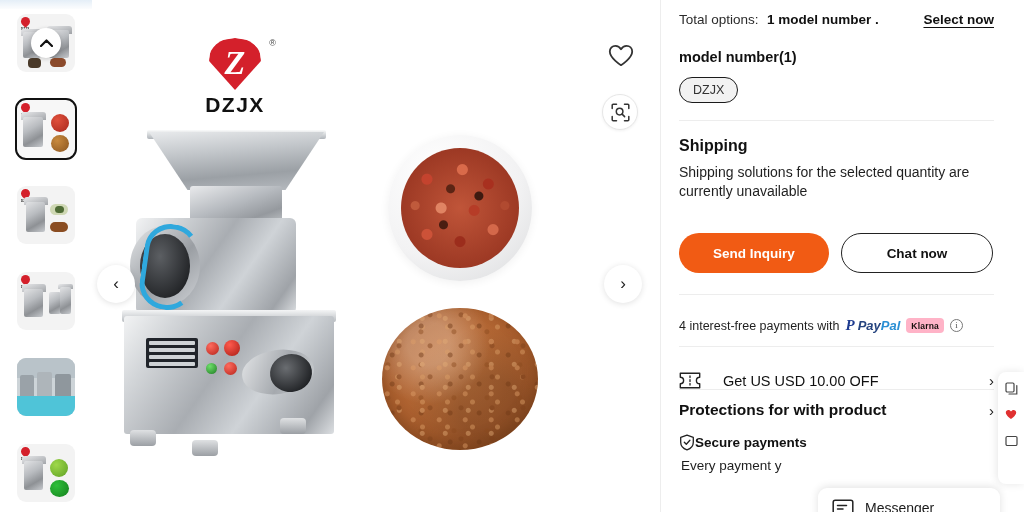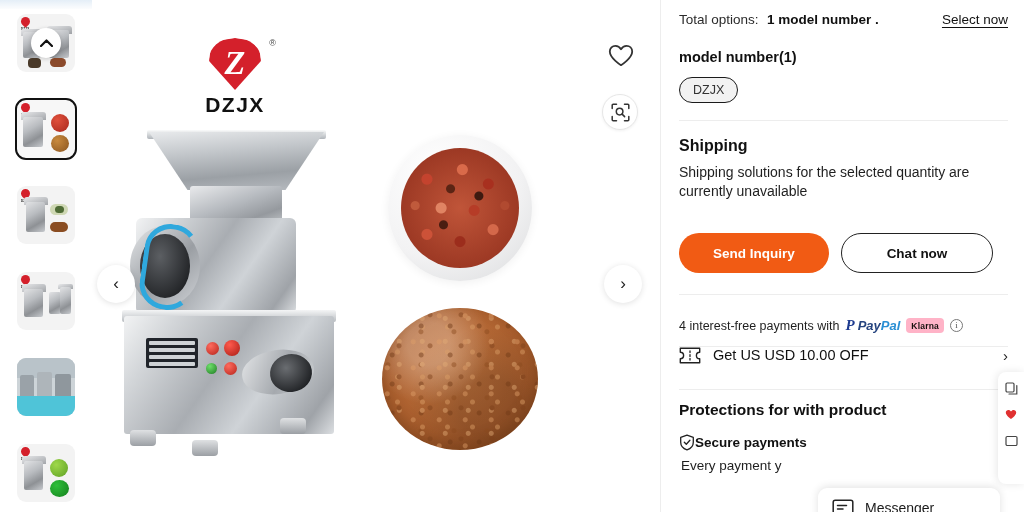--- a/index.html
+++ b/index.html
@@ -251,32 +251,32 @@
       radial-gradient(circle at 35% 62%, #6f3916 0 2px, transparent 3px),
       radial-gradient(circle at 62% 76%, #dda169 0 2px, transparent 3px),
       radial-gradient(circle at 18% 72%, #8a4a1e 0 2px, transparent 3px);
     background-size: 26px 26px, 31px 31px, 23px 23px, 29px 29px, 25px 25px, 33px 33px;
   }
 
   
   .divider-v { position:absolute; left:660px; top:0; width:1px; height:512px; background:#ededed; }
   .right-panel {
     position:absolute; left:661px; top:0; width:363px; height:452px;
-    background:#fff; padding: 0 16px 0 18px;
+    background:#fff; padding: 0 30px 0 18px;
   }
   .rp-inner { position:relative; width:100%; }
 
   .row-total {
     display:flex; align-items:baseline; justify-content:space-between;
     padding-top:10px;
   }
   .row-total .lbl { font-size:13.5px; color:#2b2b2b; }
   .row-total .val { font-size:13.5px; color:#111; font-weight:700; margin-left:4px; }
   .select-now {
-    font-size:13.5px; color:#111; font-weight:400;
+    font-size:13.5px; color:#111; font-weight:700;
     text-decoration:underline; text-underline-offset:3px; cursor:pointer;
   }
 
   .model-title { margin-top:21px; font-size:14.5px; font-weight:700; color:#111; }
   .chip {
     display:inline-block; margin-top:12px;
     padding:5px 13px; border:1px solid #1b1b1b; border-radius:16px;
     background:#f2f2f2; font-size:12.5px; color:#333; cursor:pointer;
   }
 
@@ -309,21 +309,21 @@
     background:#ffb3c7; color:#17120f; font-size:8.5px; font-weight:800;
     padding:2.5px 5px; border-radius:4px; letter-spacing:.2px;
   }
   .info-circ {
     width:13px; height:13px; border-radius:50%; border:1px solid #777; color:#555;
     font-size:9px; display:flex; align-items:center; justify-content:center; line-height:1;
     font-family:"Liberation Serif", serif;
   }
 
   .list-row {
-    display:flex; align-items:flex-start; gap:12px; height:42px; cursor:pointer;
+    display:flex; align-items:flex-end; gap:22px; height:42px; cursor:pointer;
   }
   .list-row .txt { flex:1; font-size:14.5px; color:#111; }
   .chev { font-size:15px; color:#222; }
 
   .prot-title { font-size:15.5px; font-weight:700; color:#111; }
   .prot-row { display:flex; align-items:center; justify-content:space-between; height:40px; cursor:pointer; }
   .secure { display:flex; align-items:center; gap:0; margin-top:4px; }
   .secure .t { font-size:13.5px; font-weight:700; color:#111; }
   .secure-sub { font-size:13.5px; color:#1f1f1f; margin-top:7px; padding-left:2px; }
 

